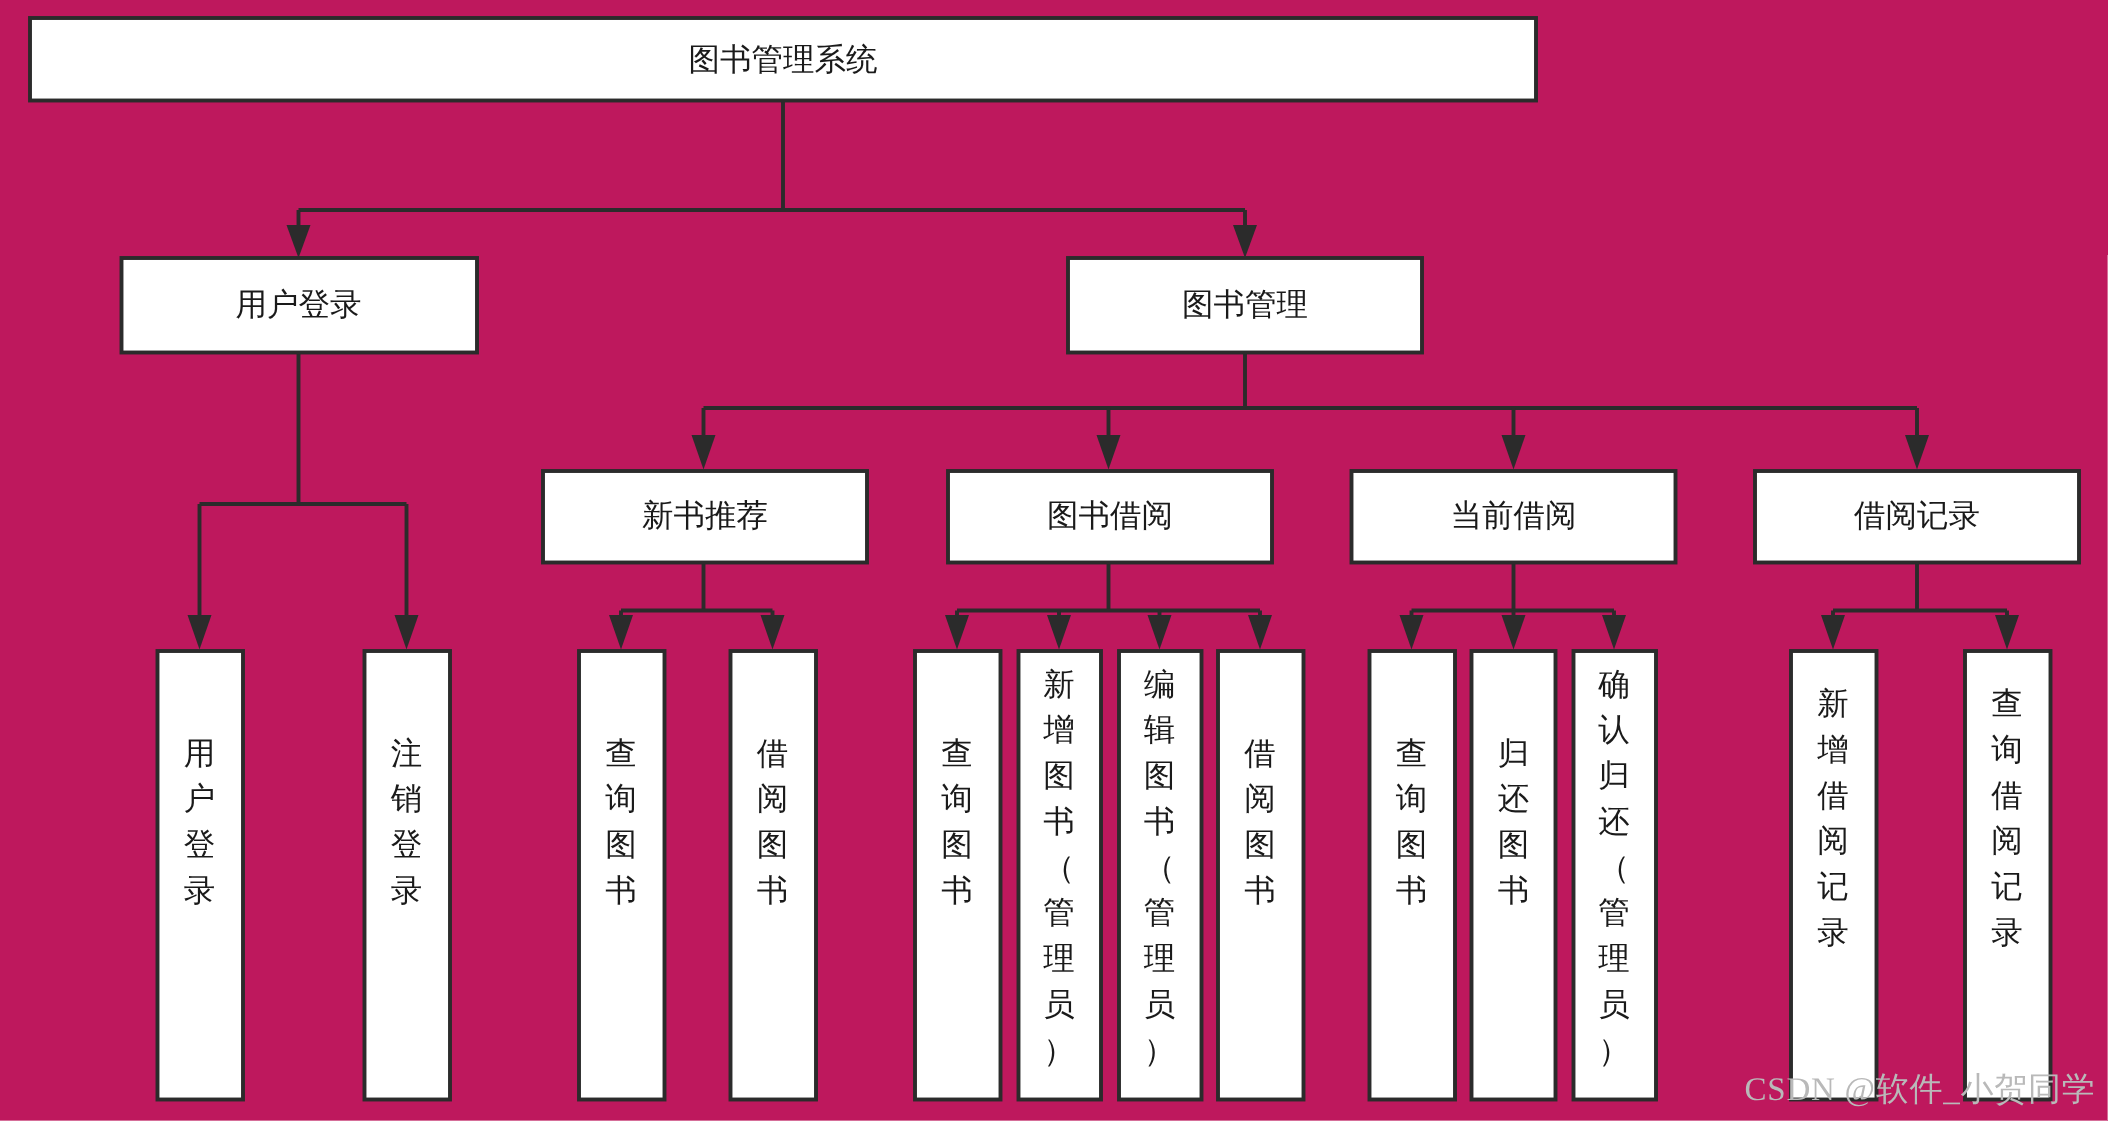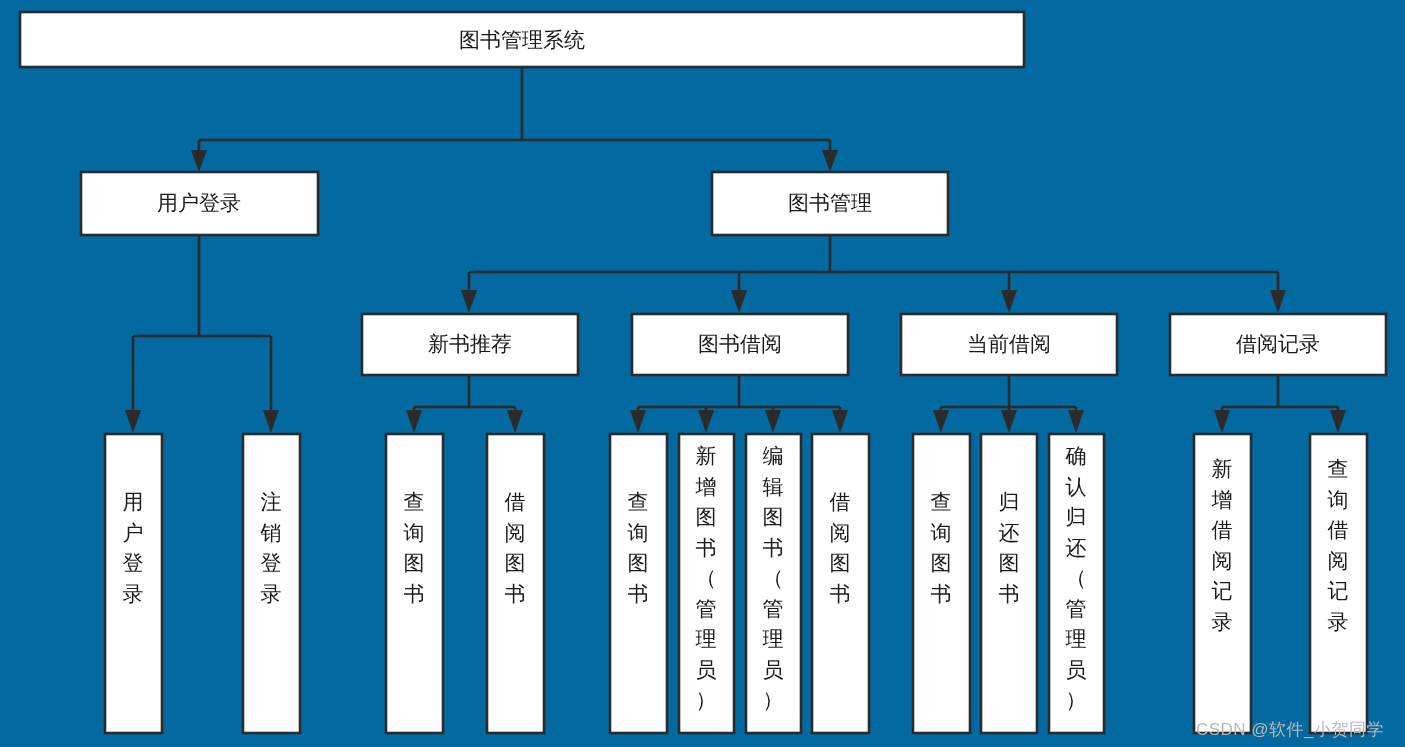--- a/index.html
+++ b/index.html
@@ -10,21 +10,21 @@
   body {
     width: 1405px;
     height: 747px;
     font-family: "DejaVu Sans", "Liberation Sans", sans-serif;
     overflow: hidden;
   }
   #diagram-root {
     position: relative;
     width: 1405px;
     height: 747px;
-    background: #0369a1;
+    background: #be185d;
   }
   svg.flow {
     position: absolute;
     left: 0;
     top: 0;
     width: 1405px;
     height: 747px;
   }
   .node-rect {
     fill: #ffffff;
@@ -49,24 +49,24 @@
     dominant-baseline: middle;
   }
   .node-label-v {
     font-family: "DejaVu Sans", "Liberation Sans", sans-serif;
     font-size: 21px;
     fill: #1a1a1a;
     text-anchor: middle;
   }
   .watermark {
     position: absolute;
-    right: 21px;
+    right: 8px;
     bottom: 6px;
-    font-family: Liberation Sans, sans-serif;
-    font-size: 17px;
+    font-family: Liberation Serif, serif;
+    font-size: 22px;
     color: #b9b9b9;
     white-space: nowrap;
     letter-spacing: 0.5px;
     user-select: none;
   }
 </style>
 </head>
 <body>
 
 <div id="diagram-root">

